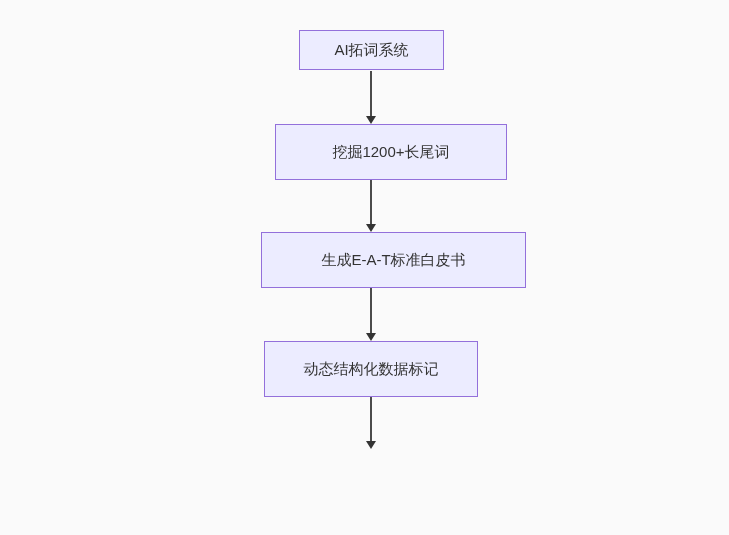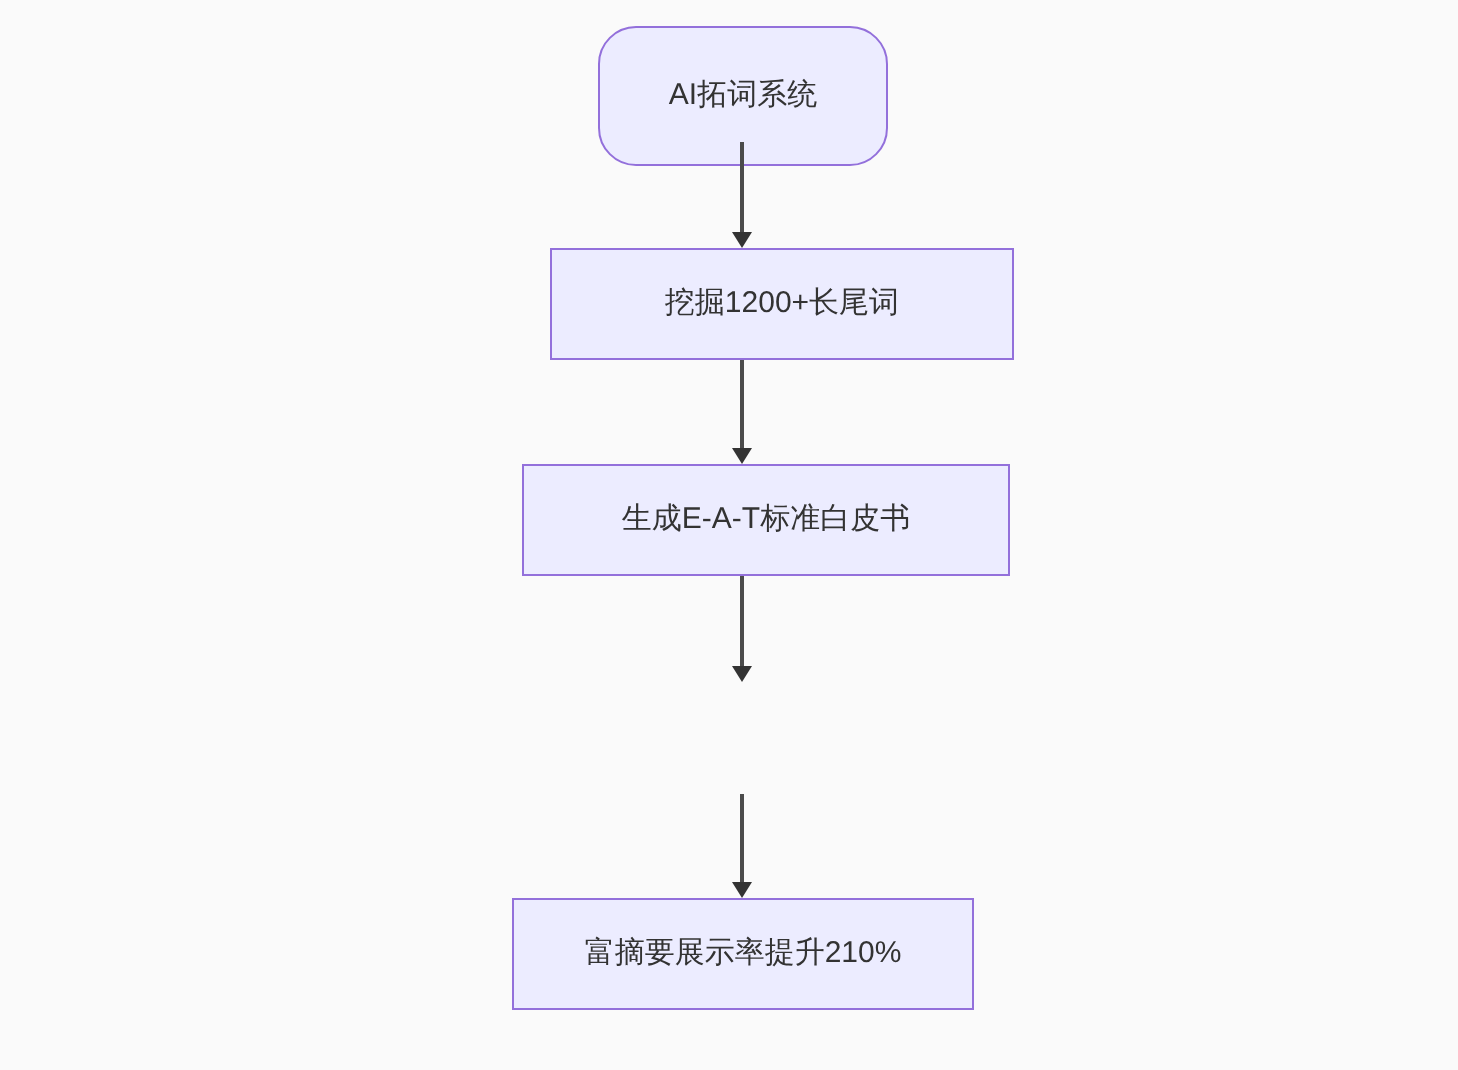--- a/index.html
+++ b/index.html
@@ -23,23 +23,23 @@
     background: #ECECFF;
     border: 1.5px solid #9370DB;
     color: #333333;
     font-size: 15px;
     display: flex;
     align-items: center;
     justify-content: center;
     text-align: center;
     line-height: 1.2;
   }
-  .node-1 { left: 299px; top: 13px;  width: 145px; height: 70px; border-radius: 19px; }
+  .node-1 { left: 299px; top: 30px;  width: 145px; height: 40px; }
   .node-2 { left: 275px; top: 124px; width: 232px; height: 56px; }
-  .node-3 { left: 261px; top: 232px; width: 244px; height: 56px; }
+  .node-3 { left: 261px; top: 232px; width: 265px; height: 56px; }
   .node-4 { left: 264px; top: 341px; width: 214px; height: 56px; }
   .node-5 { left: 256px; top: 449px; width: 231px; height: 56px; }
   .connector {
     position: absolute;
     left: 366px;
     width: 10px;
     display: flex;
     flex-direction: column;
     align-items: center;
   }
@@ -85,23 +85,23 @@
 
   <div class="node node-3">
     <span>生成E-A-T标准白皮书</span>
   </div>
 
   <div class="connector conn-3">
     <div class="shaft"></div>
     <div class="head"></div>
   </div>
 
+  <div class="node node-4">
+    <span>动态结构化数据标记</span>
+  </div>
 
   <div class="connector conn-4">
     <div class="shaft"></div>
     <div class="head"></div>
   </div>
 
-  <div class="node node-5">
-    <span>富摘要展示率提升210%</span>
-  </div>
 
 </div>
 
 </body></html>

